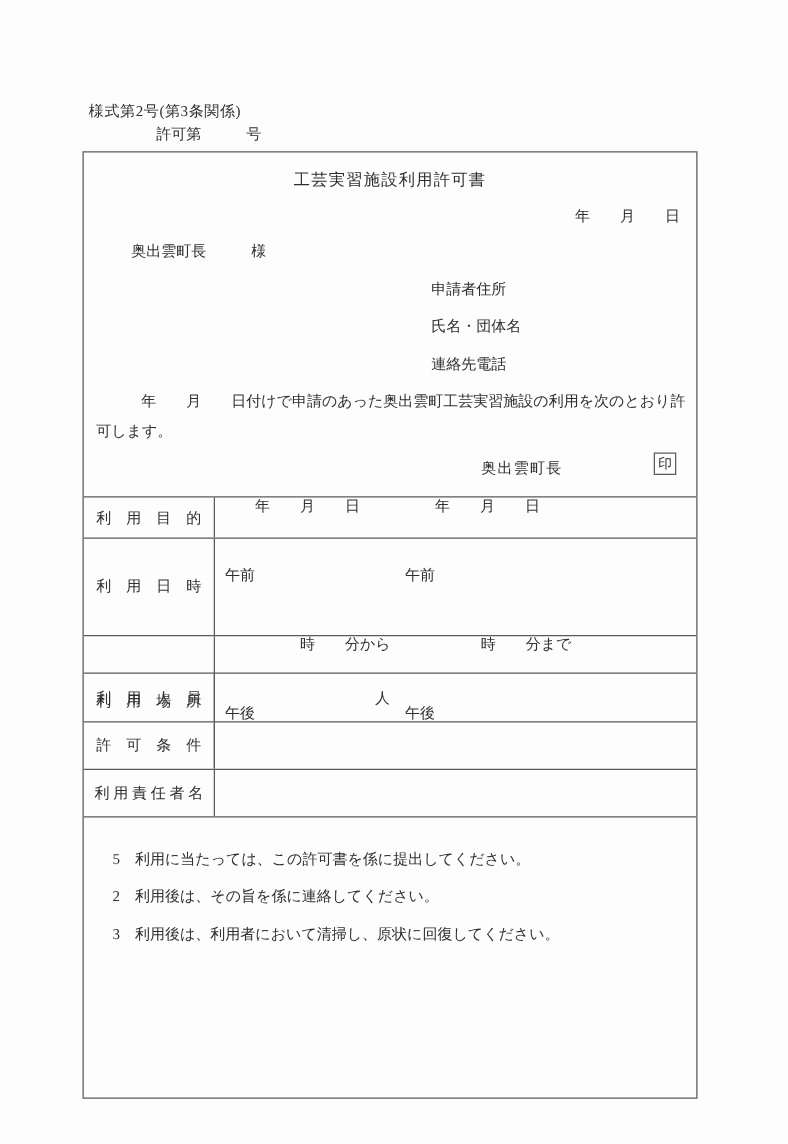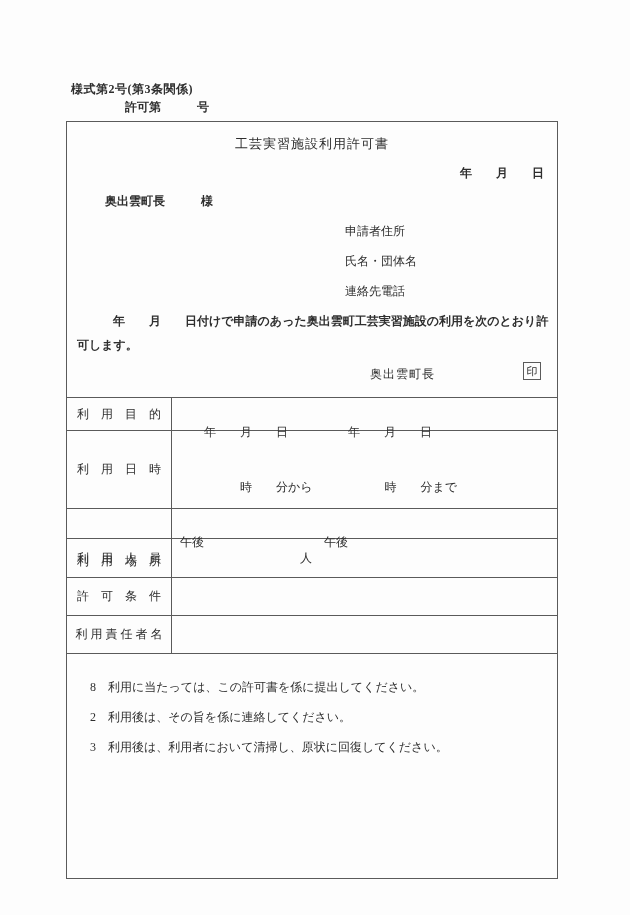--- a/index.html
+++ b/index.html
@@ -9,21 +9,21 @@
     font-family: "Liberation Serif", "DejaVu Serif", serif;
     color: #2e2e2e;
   }
   .page {
     position: relative;
     width: 630px; height: 915px;
     background: #fdfdfd;
     font-size: 12px;
     line-height: 15px;
   }
-  .pre { white-space: pre; font-weight: bold; }
+  .pre { white-space: pre; }
 
   .form-code {
     position: absolute; left: 71px; top: 82px;
     letter-spacing: 0.5px;
   }
   .permit-no {
     position: absolute; left: 85px; top: 100px; padding-left: 40px;
   }
 
   .doc-box {
@@ -45,21 +45,21 @@
   .addressee {
     position: absolute; top: 72px; left: 38px;
   }
   .applicant-field { position: absolute; left: 278px; }
   .f-address { top: 102px; }
   .f-name    { top: 132px; }
   .f-phone   { top: 162px; }
   .body-line1 { position: absolute; top: 192px; left: 10px; }
   .body-line2 { position: absolute; top: 216px; left: 10px; }
   .signer {
-    position: absolute; top: 245px; left: 303px; letter-spacing: 1px;
+    position: absolute; top: 245px; left: 318px; letter-spacing: 1px;
   }
   .seal-box {
     position: absolute; top: 240px; left: 456px;
     width: 18px; height: 18px;
     border: 1px solid #5a5a5a;
     font-size: 11px; line-height: 16px; text-align: center;
   }
 
   
   .trow { display: flex; border-top: 1px solid #5a5a5a; width: 100%; }
@@ -117,20 +117,21 @@
 
     <div class="trow r-purpose">
       <div class="tlabel">利　用　目　的</div>
       <div class="tcontent"></div>
     </div>
 
     <div class="trow r-datetime">
       <div class="tlabel">利　用　日　時</div>
       <div class="tcontent">
         <div class="dt-line">　　年　　月　　日　　　　　年　　月　　日</div>
+        <div class="dt-line">午前　　　　　　　　　　午前</div>
         <div class="dt-line">　　　　　時　　分から　　　　　　時　　分まで</div>
         <div class="dt-line">午後　　　　　　　　　　午後</div>
       </div>
     </div>
 
     <div class="trow r-place">
       <div class="tlabel">利　用　場　所</div>
     </div>
 
     <div class="trow r-capacity">
@@ -142,19 +143,19 @@
       <div class="tlabel">許　可　条　件</div>
       <div class="tcontent"></div>
     </div>
 
     <div class="trow r-responsible">
       <div class="tlabel tight">利用責任者名</div>
       <div class="tcontent"></div>
     </div>
 
     <div class="notes">
-      <div class="note-item">8　利用に当たっては、この許可書を係に提出してください。</div>
+      <div class="note-item">5　利用に当たっては、この許可書を係に提出してください。</div>
       <div class="note-item">2　利用後は、その旨を係に連絡してください。</div>
       <div class="note-item">3　利用後は、利用者において清掃し、原状に回復してください。</div>
     </div>
 
   </div>
 </div>
 
 </body></html>

